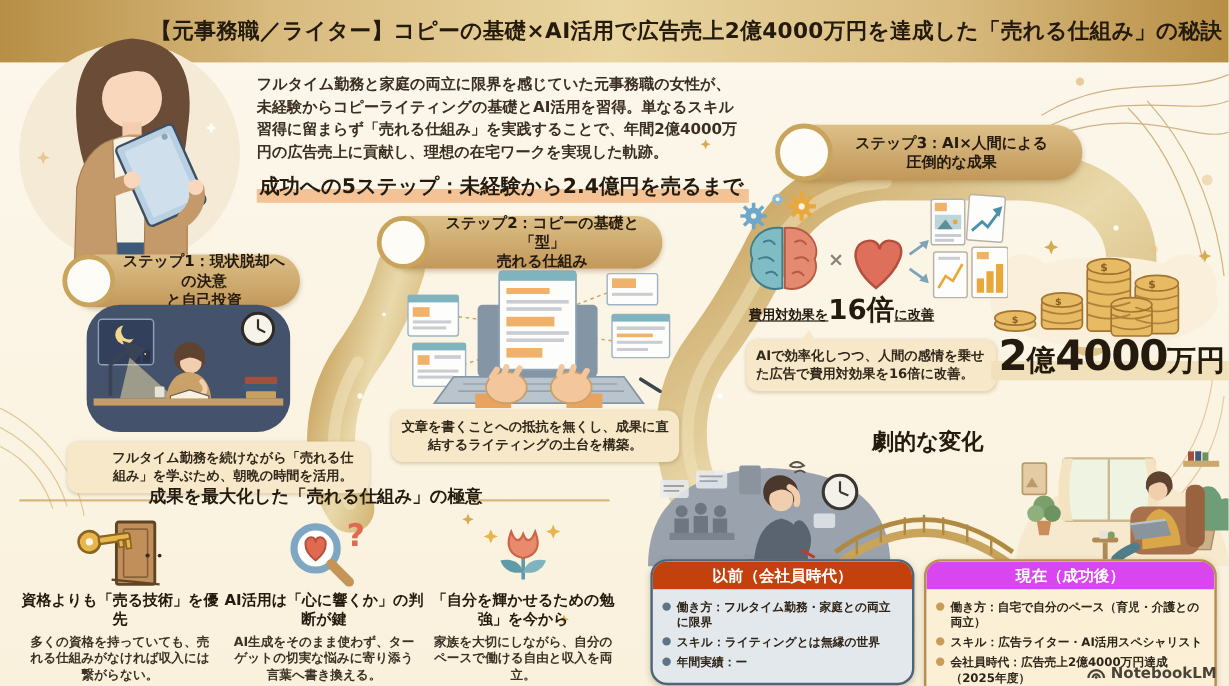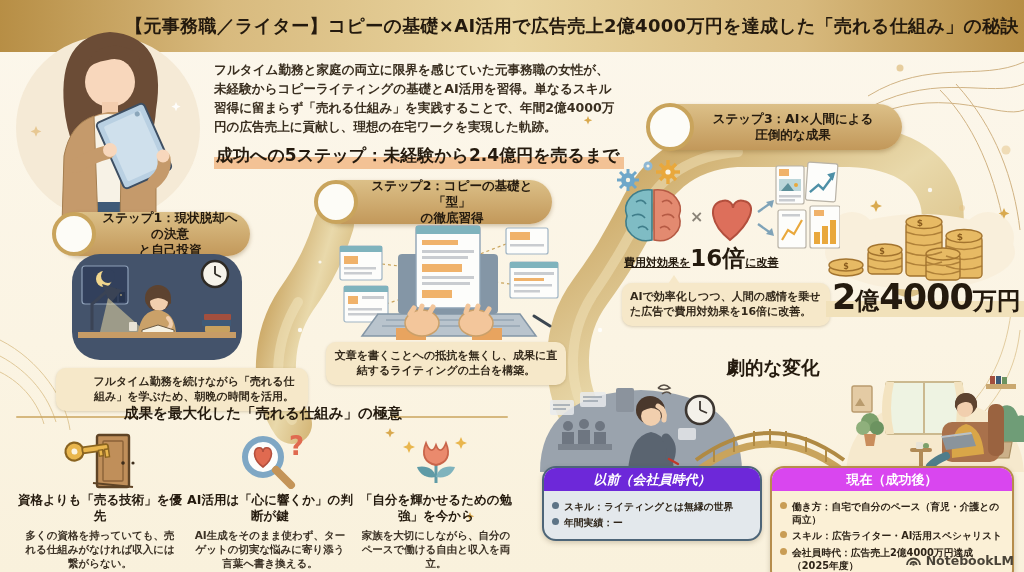--- a/index.html
+++ b/index.html
@@ -39,21 +39,21 @@
   .amount .n{font-size:35px;letter-spacing:-1px;}
   .amount .u{font-size:24px;}
   
   .change-heading{left:698px;top:355px;width:150px;z-index:4;text-align:center;font-size:18.5px;font-weight:bold;color:#241a0e;}
   .panel{z-index:4;border-radius:14px;overflow:hidden;box-shadow:0 2px 5px rgba(90,70,40,.25);}
   .panel-head{height:23px;display:flex;align-items:center;justify-content:center;color:#fff;font-size:13px;font-weight:bold;}
   .panel-body{padding:6px 8px 7px 8px;}
   .bullet{display:flex;align-items:flex-start;gap:5px;margin:3px 0;font-size:9.8px;font-weight:bold;line-height:1.35;color:#2e2418;}
   .bullet .dot{flex:none;width:7px;height:7px;border-radius:50%;margin-top:2px;}
   .before{border:2px solid #4d6578;background:#e3e8ec;}
-  .before .panel-head{background:#6d28d9;font-style:italic;}
+  .before .panel-head{background:#c2410c;}
   .before .dot{background:#5d7486;}
   .after{border:2px solid #b68d4c;background:#fbf0d6;}
   .after .panel-head{background:#d946ef;}
   .after .dot{background:#c99d55;}
   
   .tips-heading{left:118px;top:404px;width:290px;z-index:4;text-align:center;font-size:14.5px;font-weight:bold;color:#241a0e;}
   .hline{z-index:3;height:2px;background:#c9a45c;border-radius:2px;opacity:.75;}
   .tip{z-index:4;text-align:center;}
   .tip .ticon{display:flex;justify-content:center;height:58px;align-items:center;}
   .tip .ttitle{font-size:12.5px;font-weight:bold;line-height:1.3;color:#241a0e;margin-top:2px;}
@@ -185,21 +185,21 @@
     <rect x="130" y="68" width="29" height="6" rx="1" fill="#3e5a78"></rect>
     <rect x="133" y="74" width="25" height="6" rx="1" fill="#c7a15f"></rect>
     <rect x="6" y="80" width="158" height="6" fill="#c79c66"></rect>
   </svg>
   <div class="abs cap" style="left:56px;top:368px;width:212px;padding-left:32px;">フルタイム勤務を続けながら「売れる仕組み」を学ぶため、朝晩の時間を活用。</div>
 
   <div class="abs pill" style="left:320px;top:180px;width:232px;height:44px;">
     <div class="circ"></div>
     <div class="ptxt">
       <span>ステップ2：コピーの基礎と「型」</span>
-        <span>の徹底習得</span>
+        <span>売れる仕組み</span>
     </div>
   </div>
   <svg class="abs" style="left:338px;top:224px;z-index:4;" width="222" height="116" viewBox="0 0 222 116">
     <g stroke="#c9a45c" stroke-width="1.2" stroke-dasharray="3 3" fill="none">
       <path d="M44 40 L78 44"></path>
         <path d="M48 80 L78 70"></path>
         <path d="M168 20 L142 30"></path>
         <path d="M172 60 L142 56"></path>
     </g>
     <g>
@@ -429,20 +429,24 @@
         <line x1="114" y1="15" x2="114" y2="30"></line>
         <line x1="134" y1="26" x2="134" y2="40"></line>
     </g>
   </svg>
 
   <div class="abs panel before" style="left:542px;top:466px;width:216px;">
     <div class="panel-head">以前（会社員時代）</div>
     <div class="panel-body">
       <div class="bullet">
           <span class="dot"></span>
+          <span>働き方：フルタイム勤務・家庭との両立に限界</span>
+        </div>
+      <div class="bullet">
+          <span class="dot"></span>
           <span>スキル：ライティングとは無縁の世界</span>
         </div>
       <div class="bullet">
           <span class="dot"></span>
           <span>年間実績：ー</span>
         </div>
     </div>
   </div>
 
   <div class="abs panel after" style="left:770px;top:466px;width:240px;">

